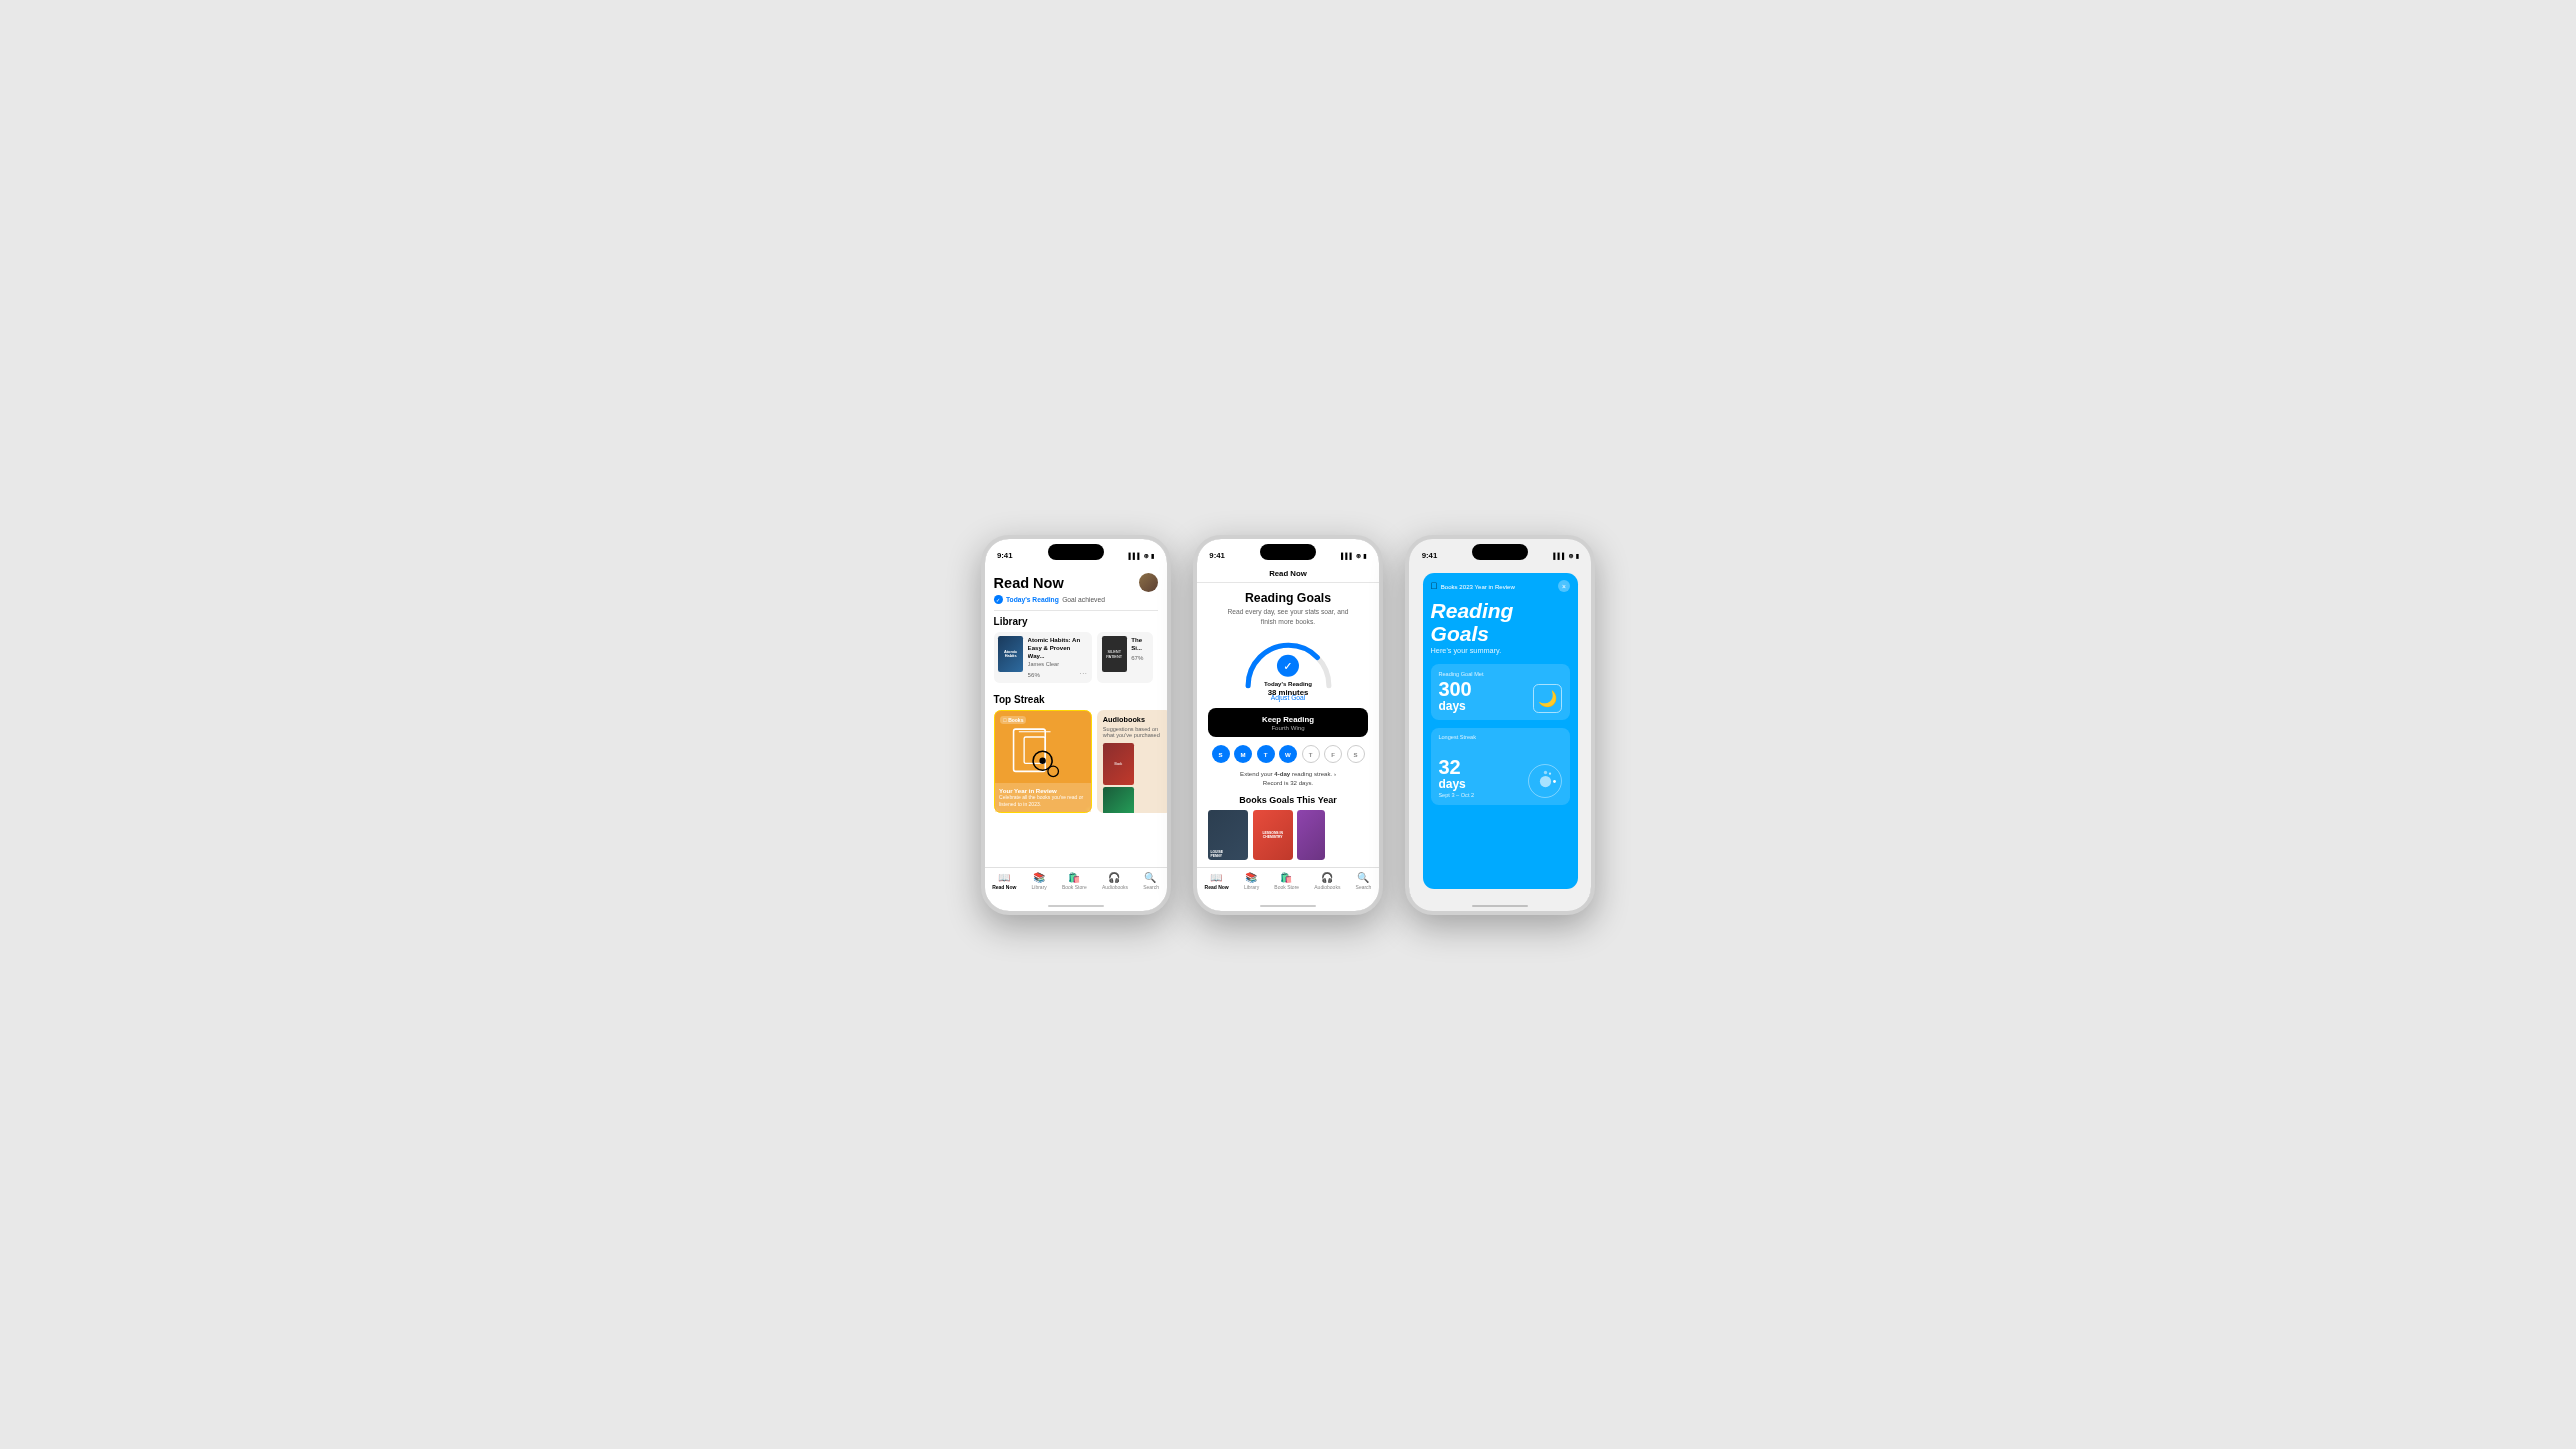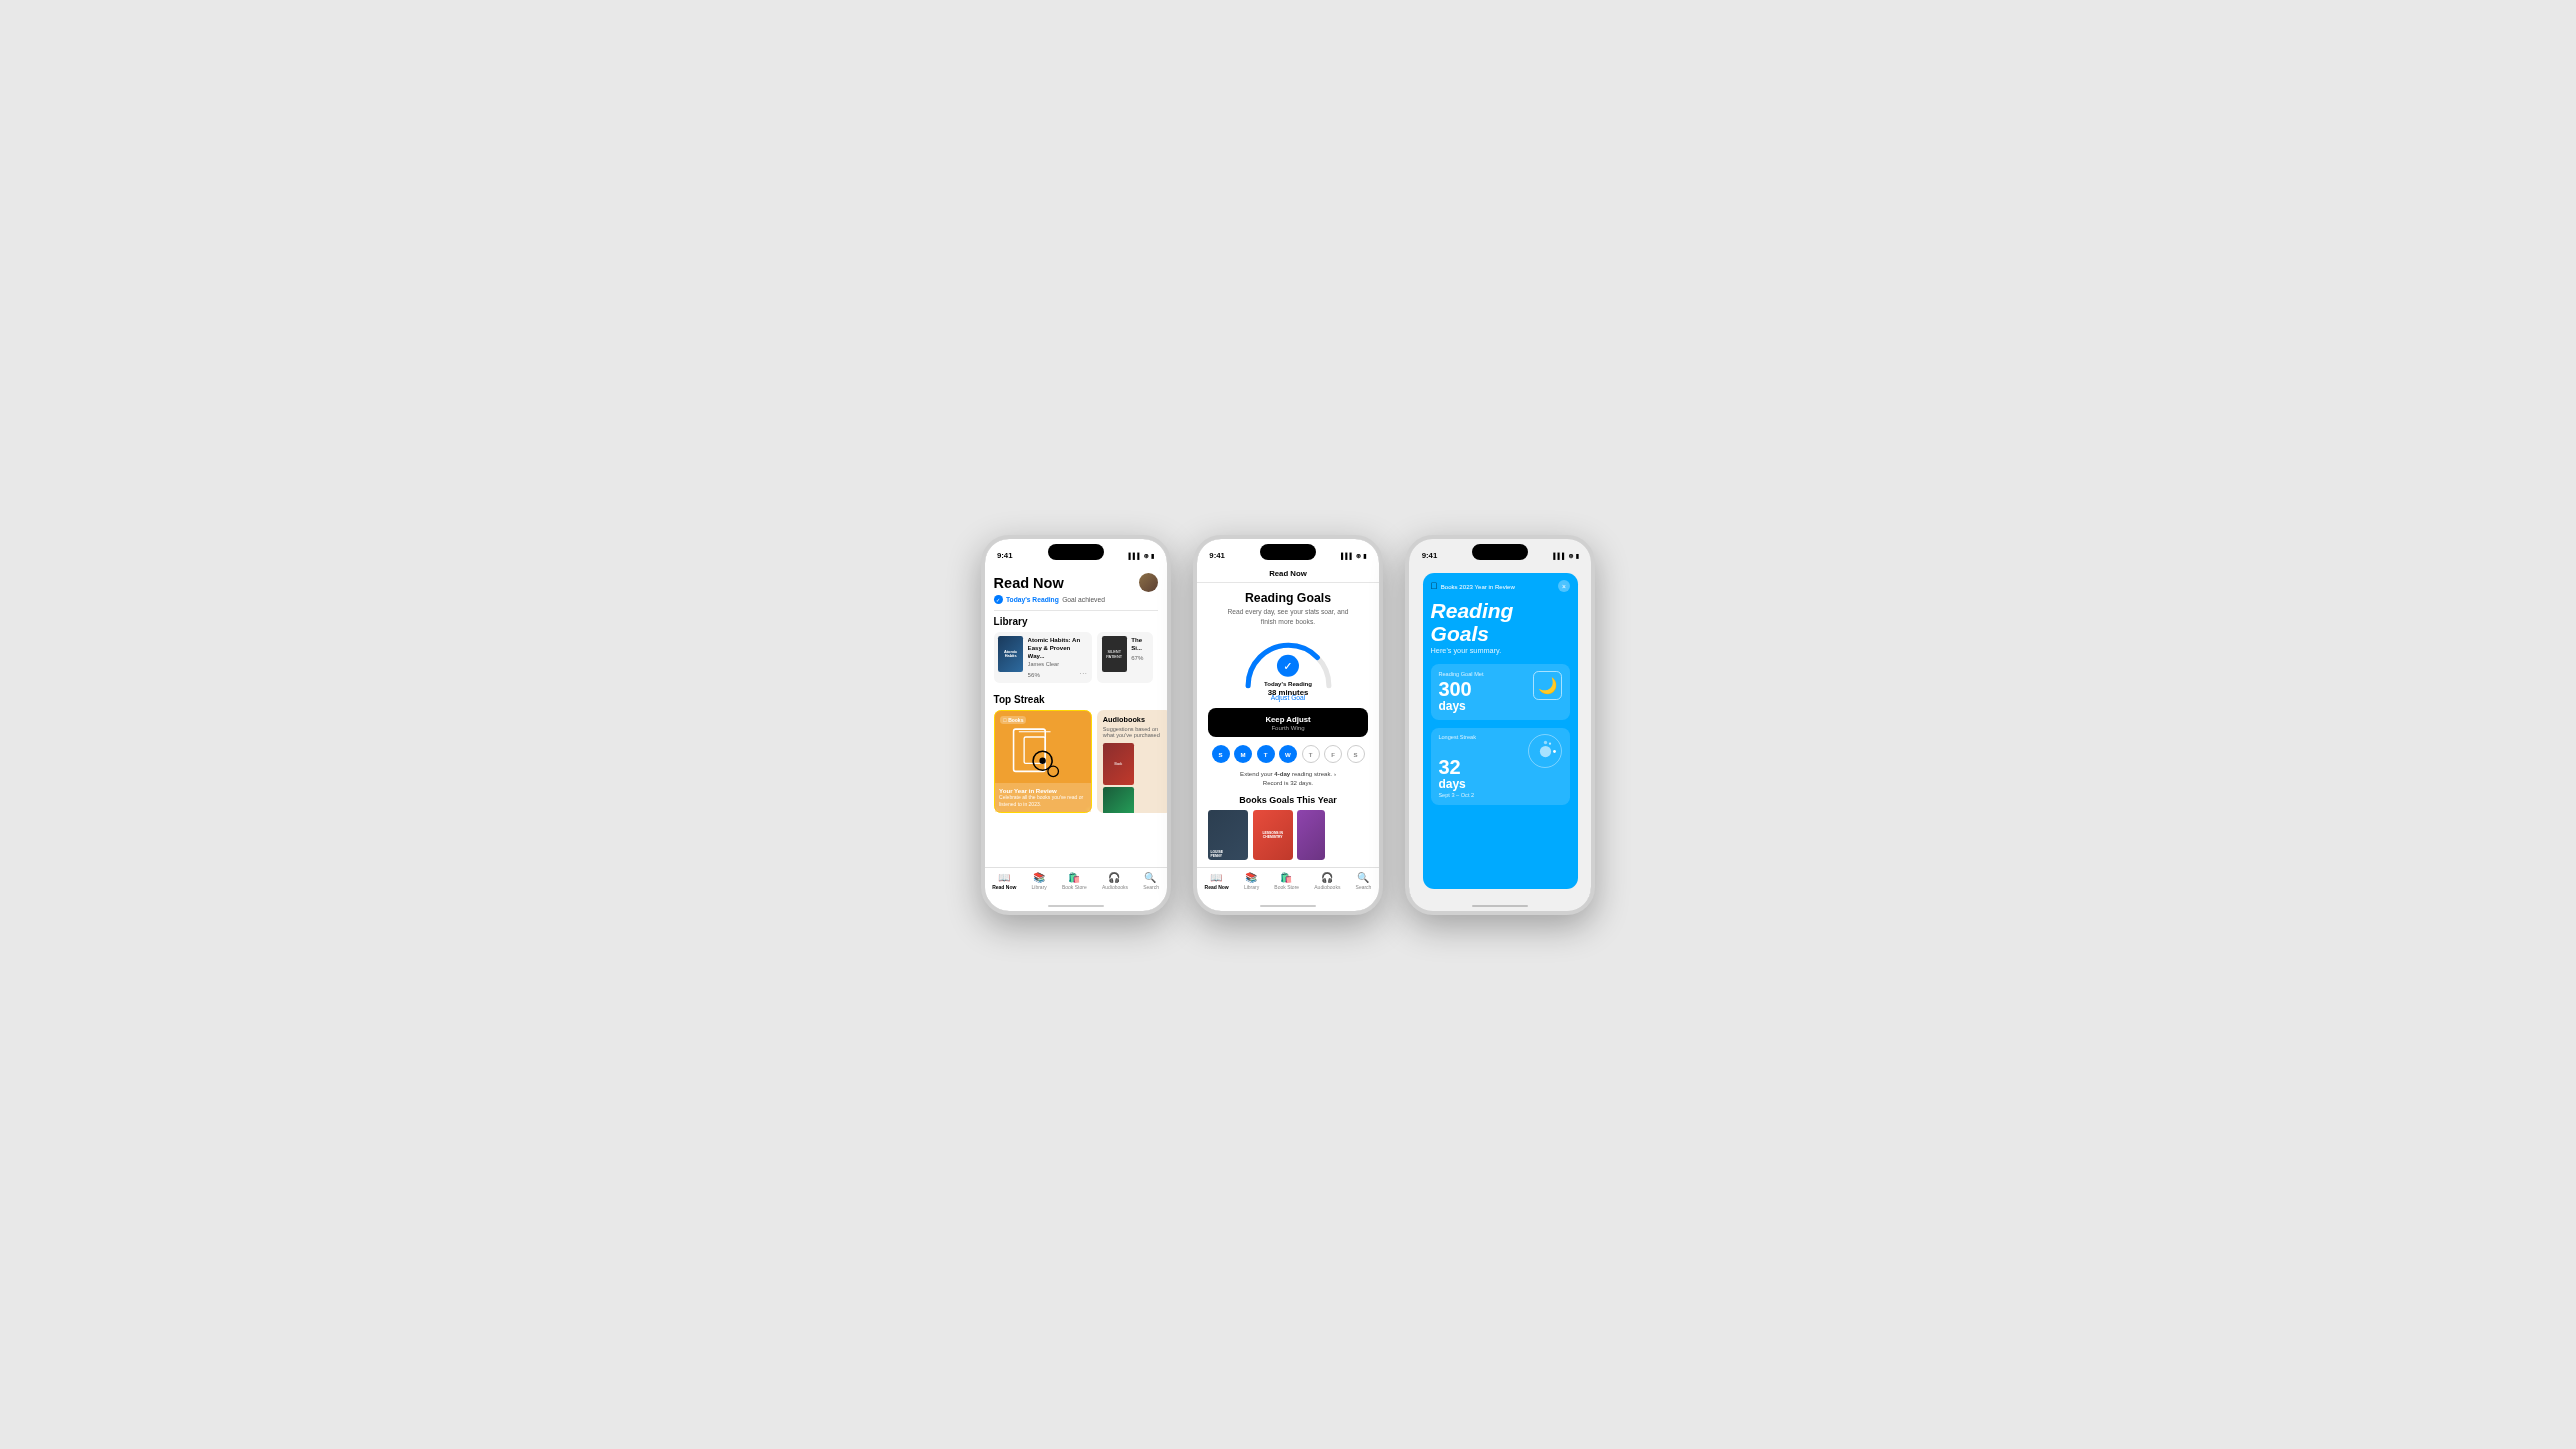--- a/index.html
+++ b/index.html
@@ -445,21 +445,21 @@
       flex-direction: column;
       gap: 7.8px;
     }
 
     .yr-stat-card {
       background: rgba(255,255,255,0.15);
       border-radius: 7.8px;
       padding: 6.7px 7.8px;
       display: flex;
       justify-content: space-between;
-      align-items: flex-start;
+      align-items: flex-end;
     }
 
     .yr-stat-label { font-size: 5.6px; color: rgba(255,255,255,0.8); margin-bottom: 2.2px; }
     .yr-stat-value { font-size: 20px; font-weight: 800; color: white; line-height: 1; }
     .yr-stat-unit { font-size: 12px; font-weight: 700; color: white; }
 
     .yr-stat-icon {
       width: 29px;
       height: 29px;
       border: 1.1px solid rgba(255,255,255,0.6);
@@ -663,21 +663,21 @@
         <div class="gauge-center">
           <div class="gauge-check">✓</div>
           <div class="gauge-label">Today's Reading</div>
           <div class="gauge-value">38 minutes</div>
         </div>
       </div>
 
       <div class="adjust-goal" style="margin-bottom:6.7px;">Adjust Goal</div>
 
       <div class="keep-reading-btn">
-        <div class="keep-reading-main">Keep Adjust</div>
+        <div class="keep-reading-main">Keep Reading</div>
         <div class="keep-reading-sub">Fourth Wing</div>
       </div>
 
       <div class="days-row">
         <div class="day-circle day-filled">S</div>
         <div class="day-circle day-filled">M</div>
         <div class="day-circle day-filled">T</div>
         <div class="day-circle day-filled">W</div>
         <div class="day-circle day-empty">T</div>
         <div class="day-circle day-empty">F</div>

